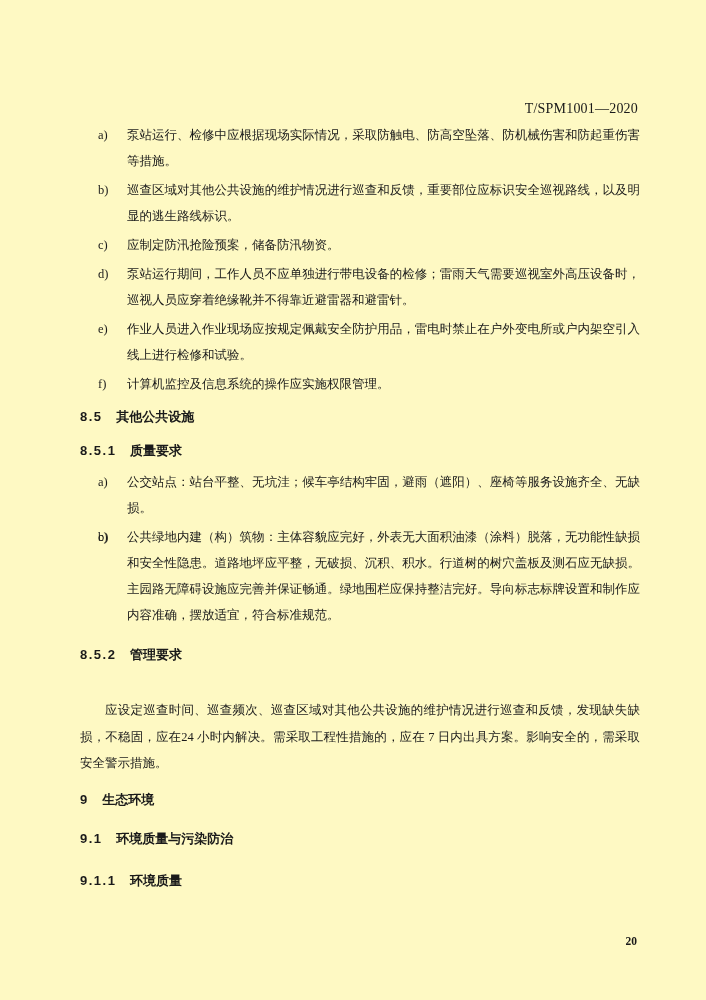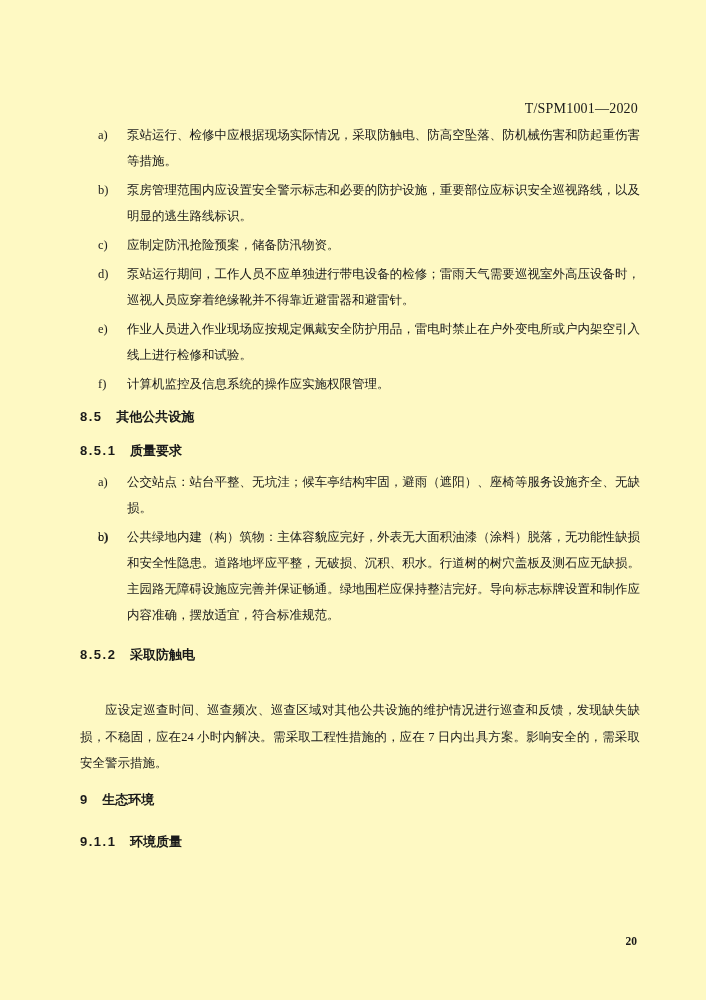--- a/index.html
+++ b/index.html
@@ -85,21 +85,21 @@
 
   <div class="content">
 
     <ol class="hlist top-list">
       <li>
         <span class="lbl">a)</span>
         <span class="txt">泵站运行、检修中应根据现场实际情况，采取防触电、防高空坠落、防机械伤害和防起重伤害等措施。</span>
       </li>
       <li>
         <span class="lbl">b)</span>
-        <span class="txt">泵房管理范围内应设置安全警示标志和必要的防护设施，重要部位应标识安全巡视路线，以及明显的逃生路线标识。</span>
+        <span class="txt">巡查区域对其他公共设施的维护情况进行巡查和反馈，重要部位应标识安全巡视路线，以及明显的逃生路线标识。</span>
       </li>
       <li>
         <span class="lbl">c)</span>
         <span class="txt">应制定防汛抢险预案，储备防汛物资。</span>
       </li>
       <li>
         <span class="lbl">d)</span>
         <span class="txt">泵站运行期间，工作人员不应单独进行带电设备的检修；雷雨天气需要巡视室外高压设备时，巡视人员应穿着绝缘靴并不得靠近避雷器和避雷针。</span>
       </li>
       <li>
@@ -131,30 +131,34 @@
         <span class="lbl">b)</span>
       </li>
       <li>
         <span class="lbl">c)</span>
         <span class="txt">公共绿地内建（构）筑物：主体容貌应完好，外表无大面积油漆（涂料）脱落，无功能性缺损和安全性隐患。道路地坪应平整，无破损、沉积、积水。行道树的树穴盖板及测石应无缺损。主园路无障碍设施应完善并保证畅通。绿地围栏应保持整洁完好。导向标志标牌设置和制作应内容准确，摆放适宜，符合标准规范。</span>
       </li>
     </ol>
 
     <h3 class="heading h-8-5-2">
       <span class="h-num">8.5.2</span>
-      <span class="h-title">采取防触电</span>
+      <span class="h-title">管理要求</span>
     </h3>
 
     <p class="para para-852">应设定巡查时间、巡查频次、巡查区域对其他公共设施的维护情况进行巡查和反馈，发现缺失缺损，不稳固，应在24 小时内解决。需采取工程性措施的，应在 7 日内出具方案。影响安全的，需采取安全警示措施。</p>
 
     <h1 class="heading h-9">
       <span class="h-num">9</span>
       <span class="h-title">生态环境</span>
     </h1>
 
+    <h2 class="heading h-9-1">
+      <span class="h-num">9.1</span>
+      <span class="h-title">环境质量与污染防治</span>
+    </h2>
 
     <h3 class="heading h-9-1-1">
       <span class="h-num">9.1.1</span>
       <span class="h-title">环境质量</span>
     </h3>
 
   </div>
 
   <div class="page-number">20</div>
 

